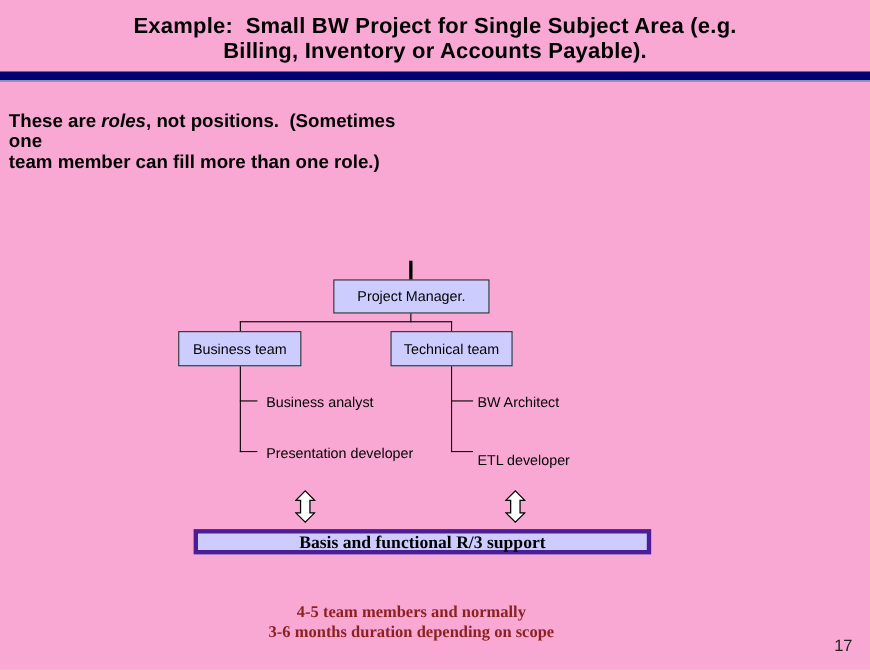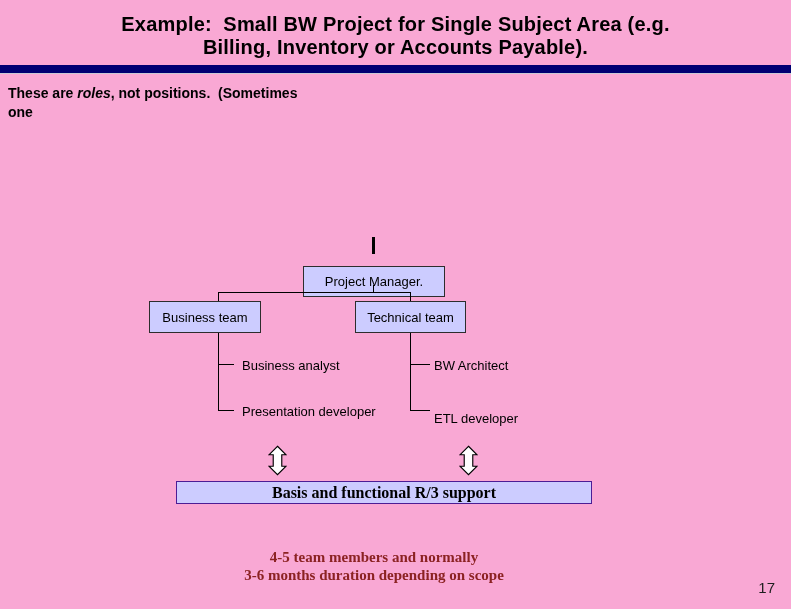--- a/index.html
+++ b/index.html
@@ -13,41 +13,41 @@
   .title{
     position:absolute;top:13px;left:10px;width:771px;
     text-align:center;font-weight:bold;font-size:20px;line-height:23px;
     color:#000000;letter-spacing:0.2px;
   }
   .accent-bar{
     position:absolute;left:0;top:65px;width:791px;height:8px;
     background:#000073;border-bottom:1px solid #c9c9d6;
   }
   .intro{
-    position:absolute;left:8px;top:84px;width:420px;
-    font-weight:bold;font-size:14px;line-height:19px;color:#000000;
+    position:absolute;left:8px;top:100px;width:420px;
+    font-weight:bold;font-size:17px;line-height:19px;color:#000000;
   }
   .intro .it{font-style:italic;}
   .box{
     position:absolute;
     background:#CCCCFF;
     border:1px solid #2d2d2d;
     display:flex;align-items:center;justify-content:center;
     font-size:13px;color:#000000;
     box-sizing:border-box;
   }
   .conn{position:absolute;background:#000000;}
   .role-label{
     position:absolute;font-size:13px;color:#000000;white-space:nowrap;
   }
   .dbl-arrow{position:absolute;width:19px;height:31px;}
   .support-box{
     position:absolute;left:176px;top:481px;width:416px;height:23px;
-    background:#CCCCFF;border:1px solid #4c1d95;box-sizing:border-box;
-    display:flex;align-items:center;justify-content:center;
+    background:#CCCCFF;border:4px solid #4c1d95;box-sizing:border-box;
+    display:flex;justify-content:center;
     font-family:"Liberation Serif", serif;font-weight:bold;font-size:16px;
     color:#000000;
   }
   .note{
     position:absolute;left:174px;top:548px;width:400px;
     text-align:center;
     font-family:"Liberation Serif", serif;font-weight:bold;font-size:15px;
     line-height:18px;color:#8B2222;
   }
   .page-number{
@@ -63,28 +63,29 @@
   <div class="title">
     <div>Example:&nbsp; Small BW Project for Single Subject Area (e.g.</div>
     <div>Billing, Inventory or Accounts Payable).</div>
   </div>
 
   <div class="accent-bar"></div>
 
   <div class="intro">
     <div><span>These are </span><span class="it">roles</span><span>, not positions.&nbsp; (Sometimes</span></div>
     <div>one</div>
+    <div>team member can fill more than one role.)</div>
   </div>
 
 
-  <div class="box" style="left:303px;top:266px;width:142px;height:31px;">
+  <div class="box" style="left:303px;top:254px;width:142px;height:31px;">
     <span>Project Manager.</span>
   </div>
 
-  <div class="box" style="left:149px;top:301px;width:112px;height:32px;">
+  <div class="box" style="left:162px;top:301px;width:112px;height:32px;">
     <span>Business team</span>
   </div>
 
   <div class="box" style="left:355px;top:301px;width:111px;height:32px;">
     <span>Technical team</span>
   </div>
 
   <div class="conn" style="left:372px;top:237px;width:3px;height:17px;"></div>
   <div class="conn" style="left:373px;top:285px;width:1px;height:8px;"></div>
   <div class="conn" style="left:218px;top:292px;width:193px;height:1px;"></div>

